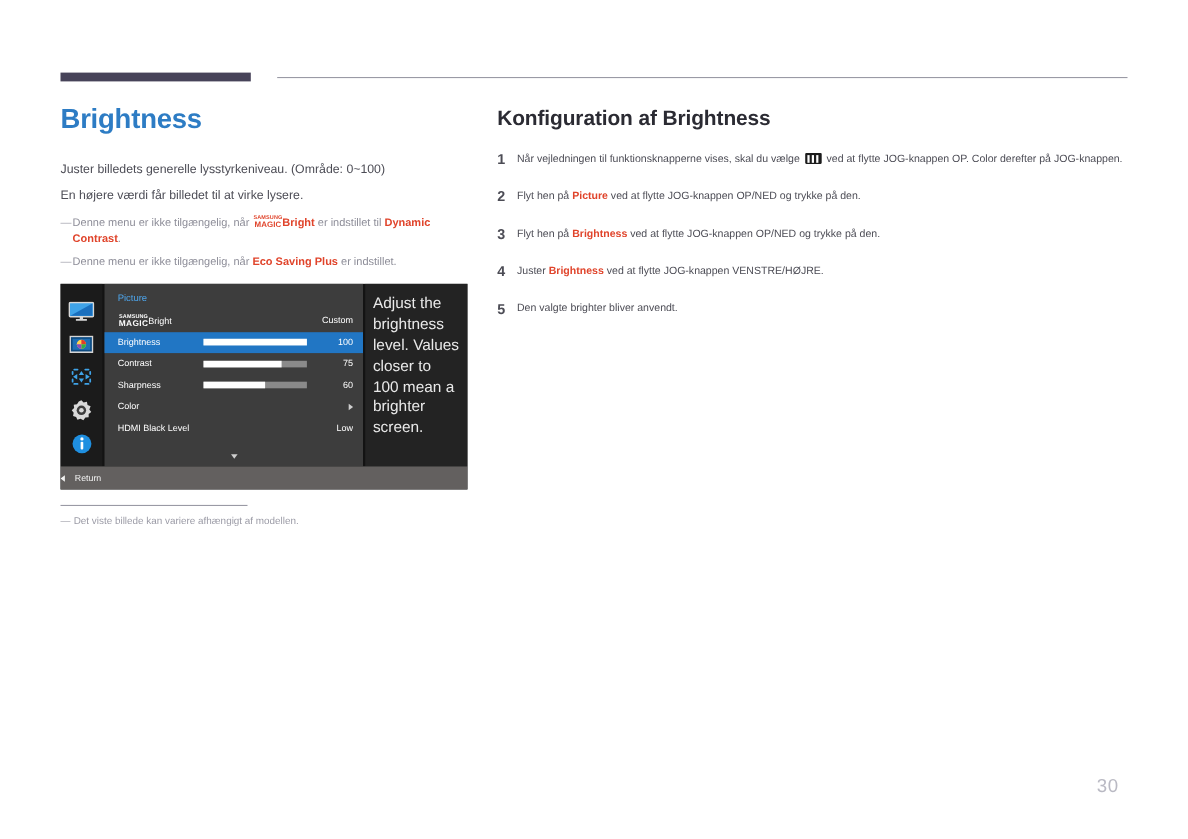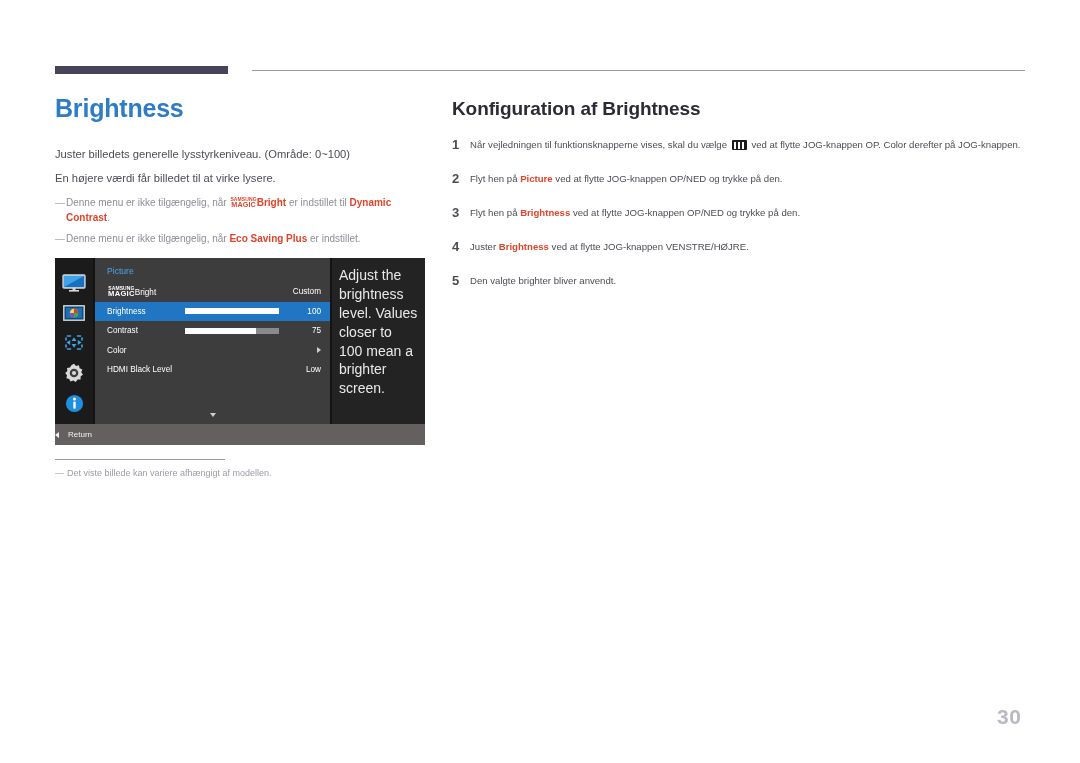--- a/index.html
+++ b/index.html
@@ -304,24 +304,23 @@
   }
   .menu-glyph i:nth-child(1) { left: 2.5px; }
   .menu-glyph i:nth-child(2) { left: 6.5px; }
   .menu-glyph i:nth-child(3) { left: 10.5px; }
 
   
   #page-number {
     position: absolute;
     left: 997px;
     top: 705px;
-    font-size: 21px;
+    font-size: 17px;
     color: #b9b9c3;
     letter-spacing: 0.5px;
-    font-weight: bold;
   }
 </style>
 </head>
 <body>
 
 <div id="top-rule-thick"></div>
 <div id="top-rule-thin"></div>
 
 <div id="left-col">
   <h1 id="page-title">Brightness</h1>
@@ -412,20 +411,29 @@
       <div class="osd-row">
         <span class="osd-label">Contrast</span>
         <span class="osd-mid">
           <span class="slider">
             <span class="fill" style="width:75%"></span>
           </span>
         </span>
         <span class="osd-value">75</span>
       </div>
 
+      <div class="osd-row">
+        <span class="osd-label">Sharpness</span>
+        <span class="osd-mid">
+          <span class="slider">
+            <span class="fill" style="width:60%"></span>
+          </span>
+        </span>
+        <span class="osd-value">60</span>
+      </div>
 
       <div class="osd-row">
         <span class="osd-label">Color</span>
         <span class="osd-mid"></span>
         <span class="osd-value" style="display:flex;justify-content:flex-end;align-items:center;">
           <span class="arrow-right"></span>
         </span>
       </div>
 
       <div class="osd-row">

